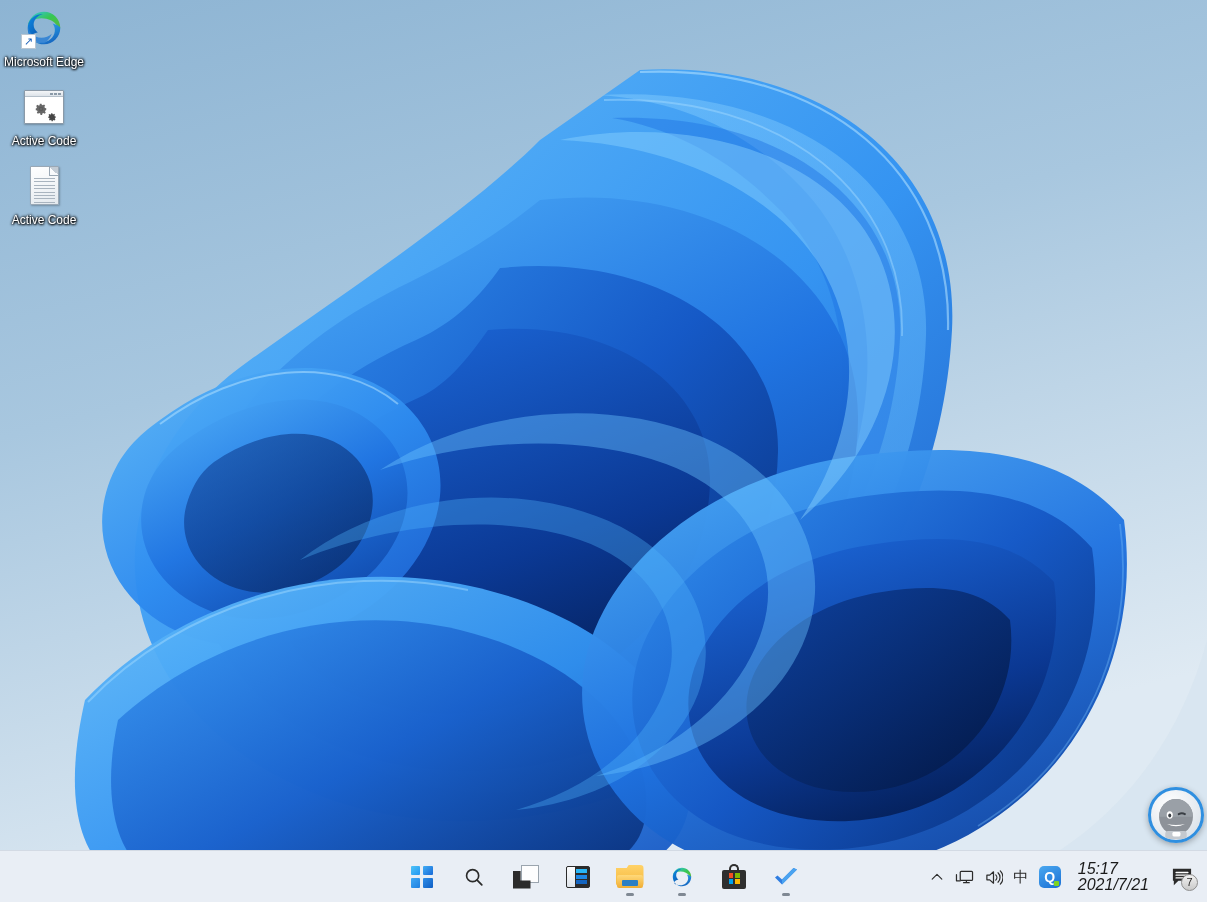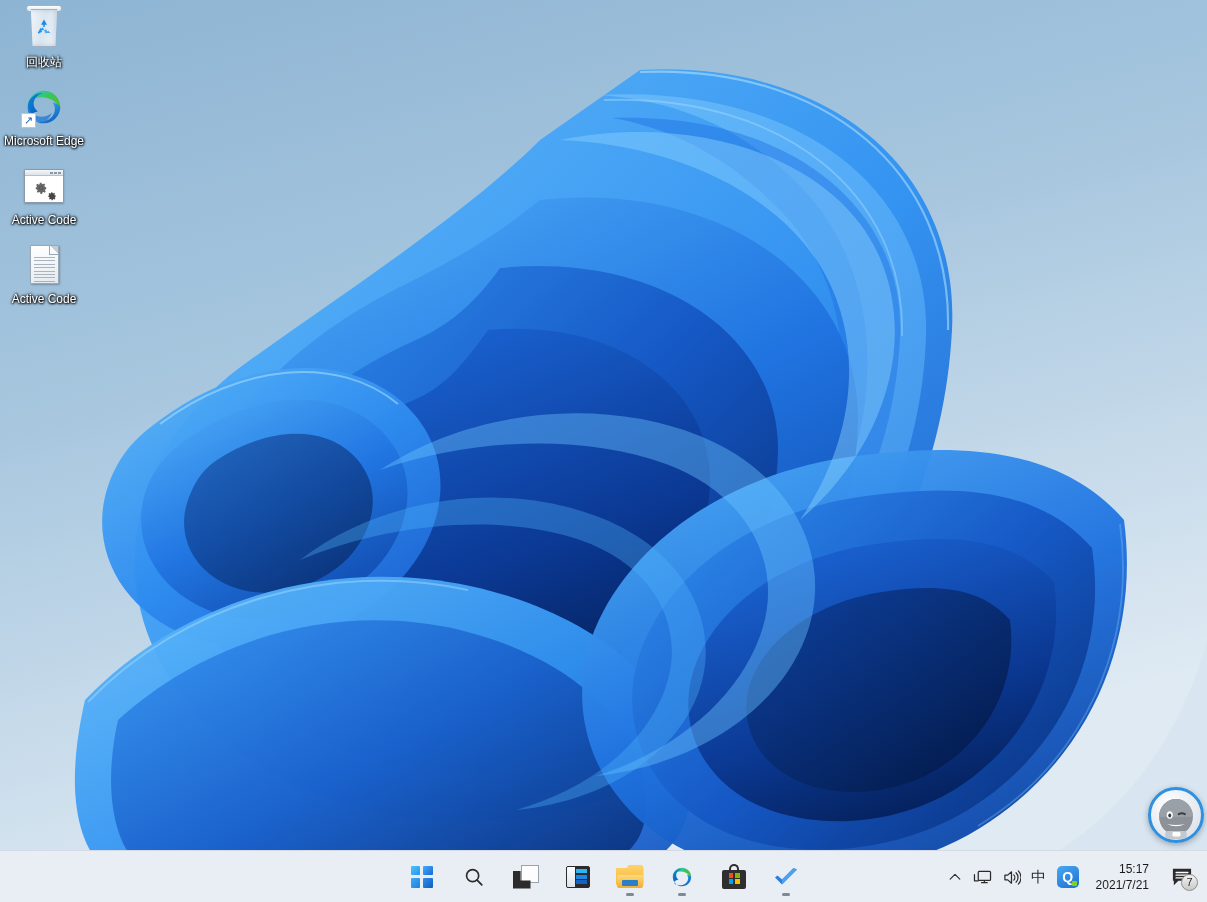--- a/index.html
+++ b/index.html
@@ -264,24 +264,25 @@
   }
   .tray-btn {
     height:40px; min-width:26px;
     padding:0 5px;
     display:flex; align-items:center; justify-content:center;
     border-radius:4px;
     color:#2b2b2b;
     cursor:default;
   }
   #clock {
-    display:flex; flex-direction:column; align-items:flex-end; justify-content:center;
+    display:flex; flex-direction:column; align-items:flex-start; justify-content:center;
     height:44px; padding:0 10px 0 12px;
-    font-size:12px; line-height:16px; color:#1a1a1a;
+    font-size:16px; line-height:16px; color:#1a1a1a;
     border-radius:4px;
+    font-style:italic;
   }
   #notif-btn {
     position:relative;
     width:42px; height:44px;
     display:flex; align-items:center; justify-content:center;
     border-radius:4px;
     margin-left:2px;
   }
   .notif-badge {
     position:absolute; right:5px; bottom:8px;
@@ -420,32 +421,20 @@
       <path d="M160 424 C 240 364, 338 354, 398 404" fill="none" stroke="#b9e6ff" stroke-width="2" opacity="0.5"></path>
       <path d="M88 702 C 182 604, 330 560, 468 590" fill="none" stroke="#a9ddff" stroke-width="2" opacity="0.45"></path>
       <path d="M1120 524 C 1136 642, 1086 760, 978 826" fill="none" stroke="#7fc6ff" stroke-width="1.8" opacity="0.35"></path>
 
       <path d="M1030 868 L 1207 868 L 1207 640 C 1180 740, 1120 820, 1030 868 Z" fill="#d8e5f0" opacity="0.85"></path>
     </svg>
   </div>
 
   <div id="desktop-icons">
 
-    <div class="desk-icon">
-      <div class="glyph">
-        <div class="bin-lid"></div>
-        <div class="bin-body"></div>
-        <svg class="bin-recycle" viewBox="0 0 24 24">
-          <path d="M12 3 L15.6 9.4 L12.9 9.4 L12.9 12 L11.1 12 L11.1 9.4 L8.4 9.4 Z" fill="#1e88e5"></path>
-          <path d="M4.5 19 L8 12.8 L9.4 14.2 L10.6 12.3 L12.1 15.3 L8.8 16.2 L9.9 17.4 L5.6 20 Z" fill="#2196f3"></path>
-          <path d="M19.5 19 L12.6 19.6 L13.7 17.9 L11.6 16.4 L14.6 14.7 L15.9 17.8 L17 16.3 L19.9 20 Z" fill="#42a5f5"></path>
-        </svg>
-      </div>
-      <div class="label">回收站</div>
-    </div>
 
     <div class="desk-icon">
       <div class="glyph">
         <div class="edge-wrap">
           <svg viewBox="0 0 48 48" width="46" height="46">
             <defs>
               <linearGradient id="eg1" x1="0" y1="0" x2="1" y2="1">
                 <stop offset="0" stop-color="#35c1f1"></stop>
                   <stop offset="0.5" stop-color="#36c752"></stop>
                   <stop offset="1" stop-color="#5eb83d"></stop>

